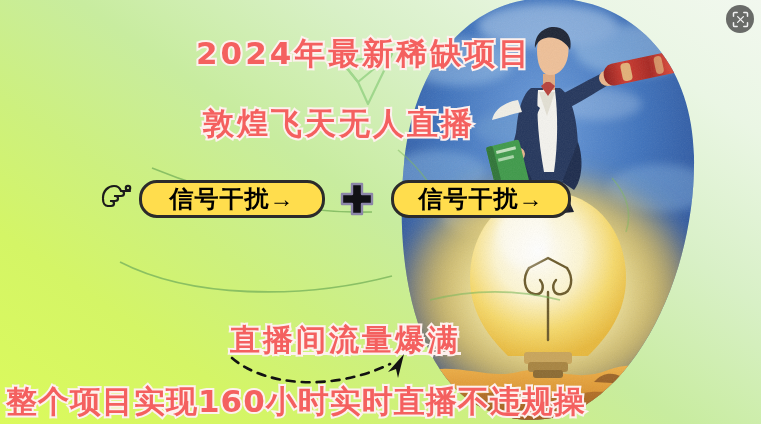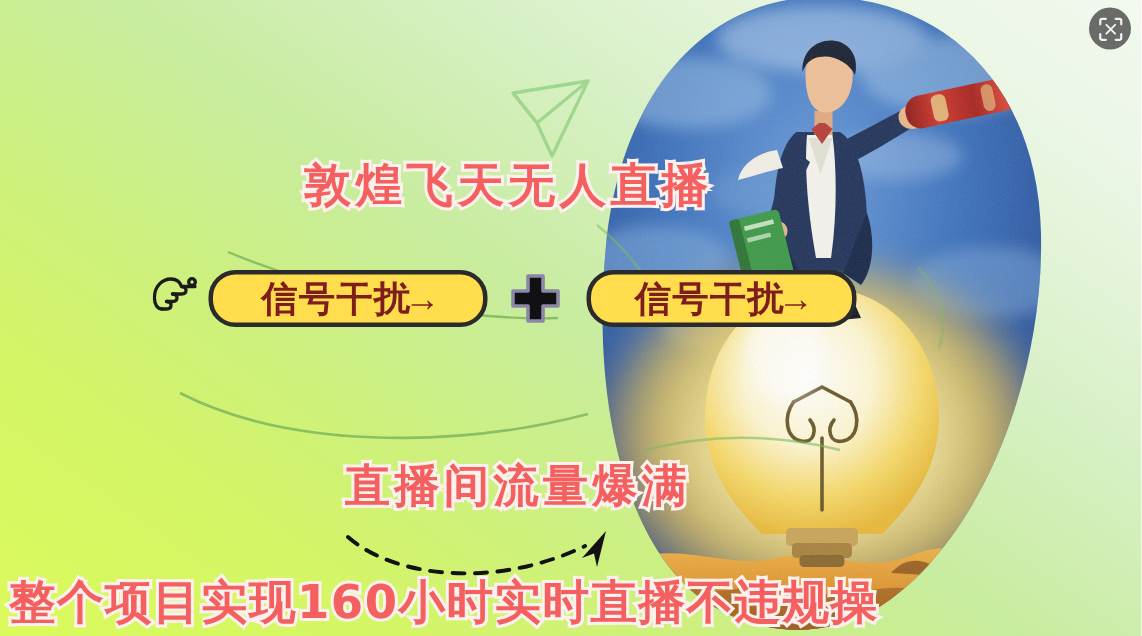--- a/index.html
+++ b/index.html
@@ -60,47 +60,48 @@
     font-size: 31px;
     font-family: Liberation Serif, serif;
   }
   #claim-line-1 {
     left: 245px;
     top: 245px;
     font-size: 29px;
   }
   #claim-line-2 {
     left: 230px;
-    top: 304px;
+    top: 320px;
     font-size: 30px;
+    text-decoration: underline;
   }
   #claim-line-3 {
     left: 6px;
     top: 381px;
     font-size: 31px;
     letter-spacing: 1px;
   }
 
   
   .badge {
     position: absolute;
     display: flex;
     align-items: center;
     justify-content: center;
     background: #ffdd4d;
     border: 3px solid #2b2b2b;
     border-radius: 18px;
     height: 38px;
     box-sizing: border-box;
-    color: #7f1d1d;
+    color: #000000;
     font-size: 24px;
     font-weight: 700;
     letter-spacing: 1px;
     white-space: nowrap;
-    font-family: Liberation Mono, monospace;
+    font-family: Liberation Sans, sans-serif;
   }
   #badge-signal {
     left: 139px;
     top: 180px;
     width: 186px;
     padding: 0 6px;
   }
   #badge-visual {
     left: 391px;
     top: 180px;
@@ -331,20 +332,21 @@
 
     <g stroke="#7fb85f" fill="none" opacity="0.85">
       <path d="M152 168 C220 196 300 214 372 212" stroke-width="1.6"></path>
       <path d="M398 150 C420 168 438 192 444 214" stroke-width="1.6" opacity="0.6"></path>
       <path d="M120 262 C190 298 300 300 392 276" stroke-width="1.8"></path>
       <path d="M430 300 C478 288 520 290 560 300" stroke-width="1.6" opacity="0.7"></path>
       <path d="M612 178 C628 196 632 214 626 232" stroke-width="1.6" opacity="0.55"></path>
     </g>
   </svg>
 
+  <div class="headline" id="title-line-1">2024年最新稀缺项目</div>
   <div class="headline" id="title-line-2">敦煌飞天无人直播</div>
 
   <svg id="pointer-hand" viewBox="0 0 34 34" aria-hidden="true">
     <g fill="none" stroke="#1b1b1b" stroke-width="2.2" stroke-linecap="round" stroke-linejoin="round">
       <path d="M4 18 C4 11 9 6 15 6 C19 6 21 8 22 11 L31 11"></path>
       <path d="M22 11 C24 11 25 12 25 13.5 C25 15 24 16 22 16 L16 16"></path>
       <path d="M16 16 C18 16 19 17 19 18.5 C19 20 18 21 16 21 L12 21"></path>
       <path d="M12 21 C14 21 15 22 15 23.5 C15 25 14 26 12 26 L9 26"></path>
       <path d="M9 26 C6 26 4 23 4 19"></path>
       <circle cx="29" cy="8" r="2.2"></circle>

